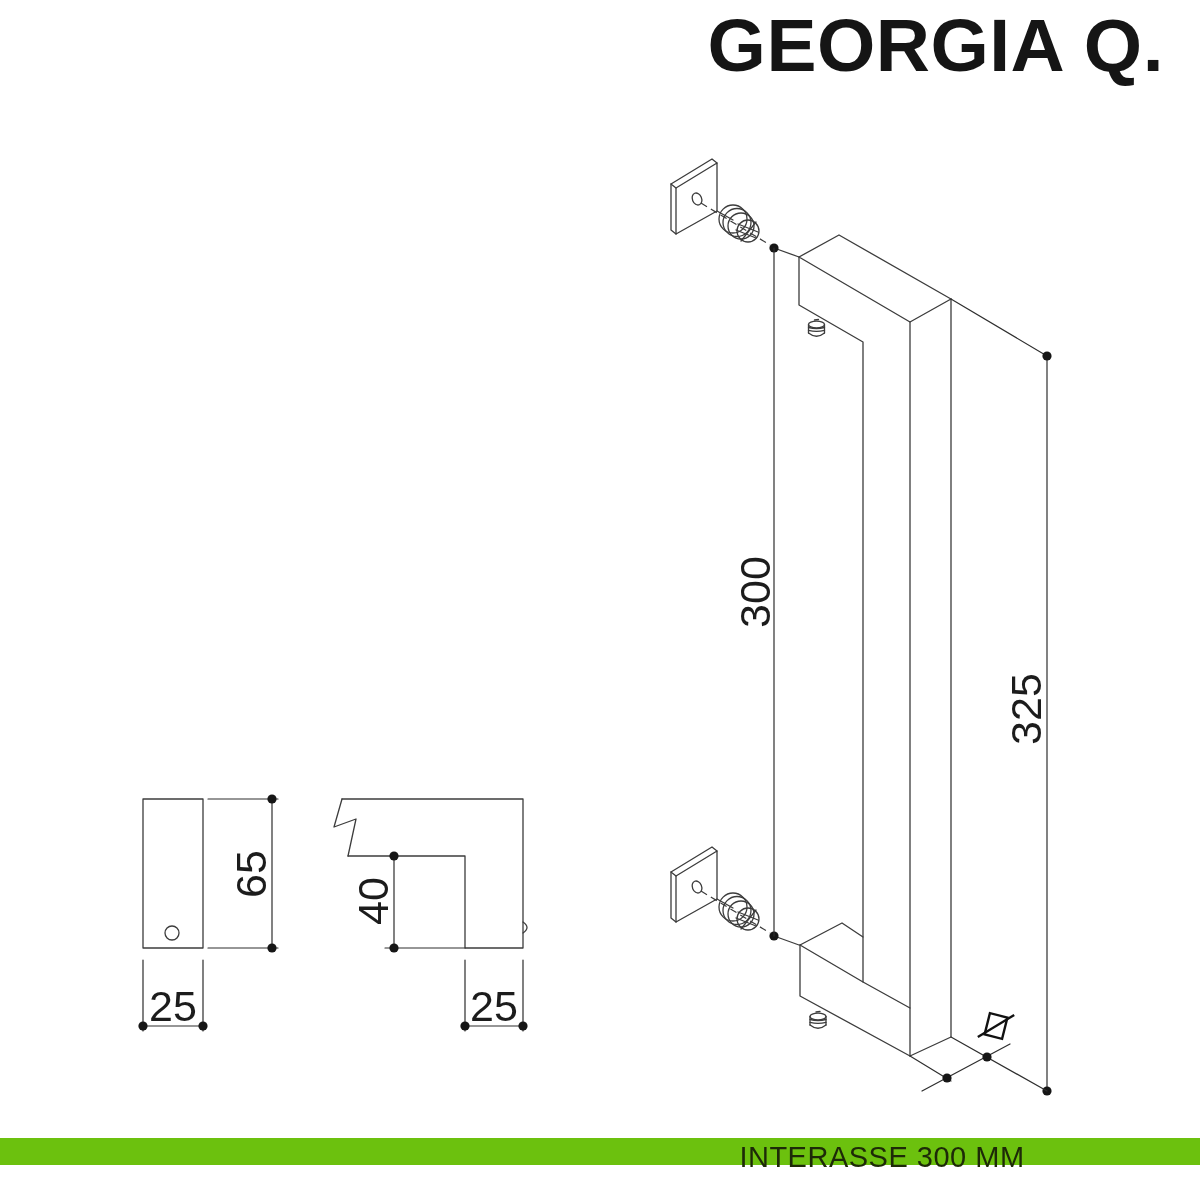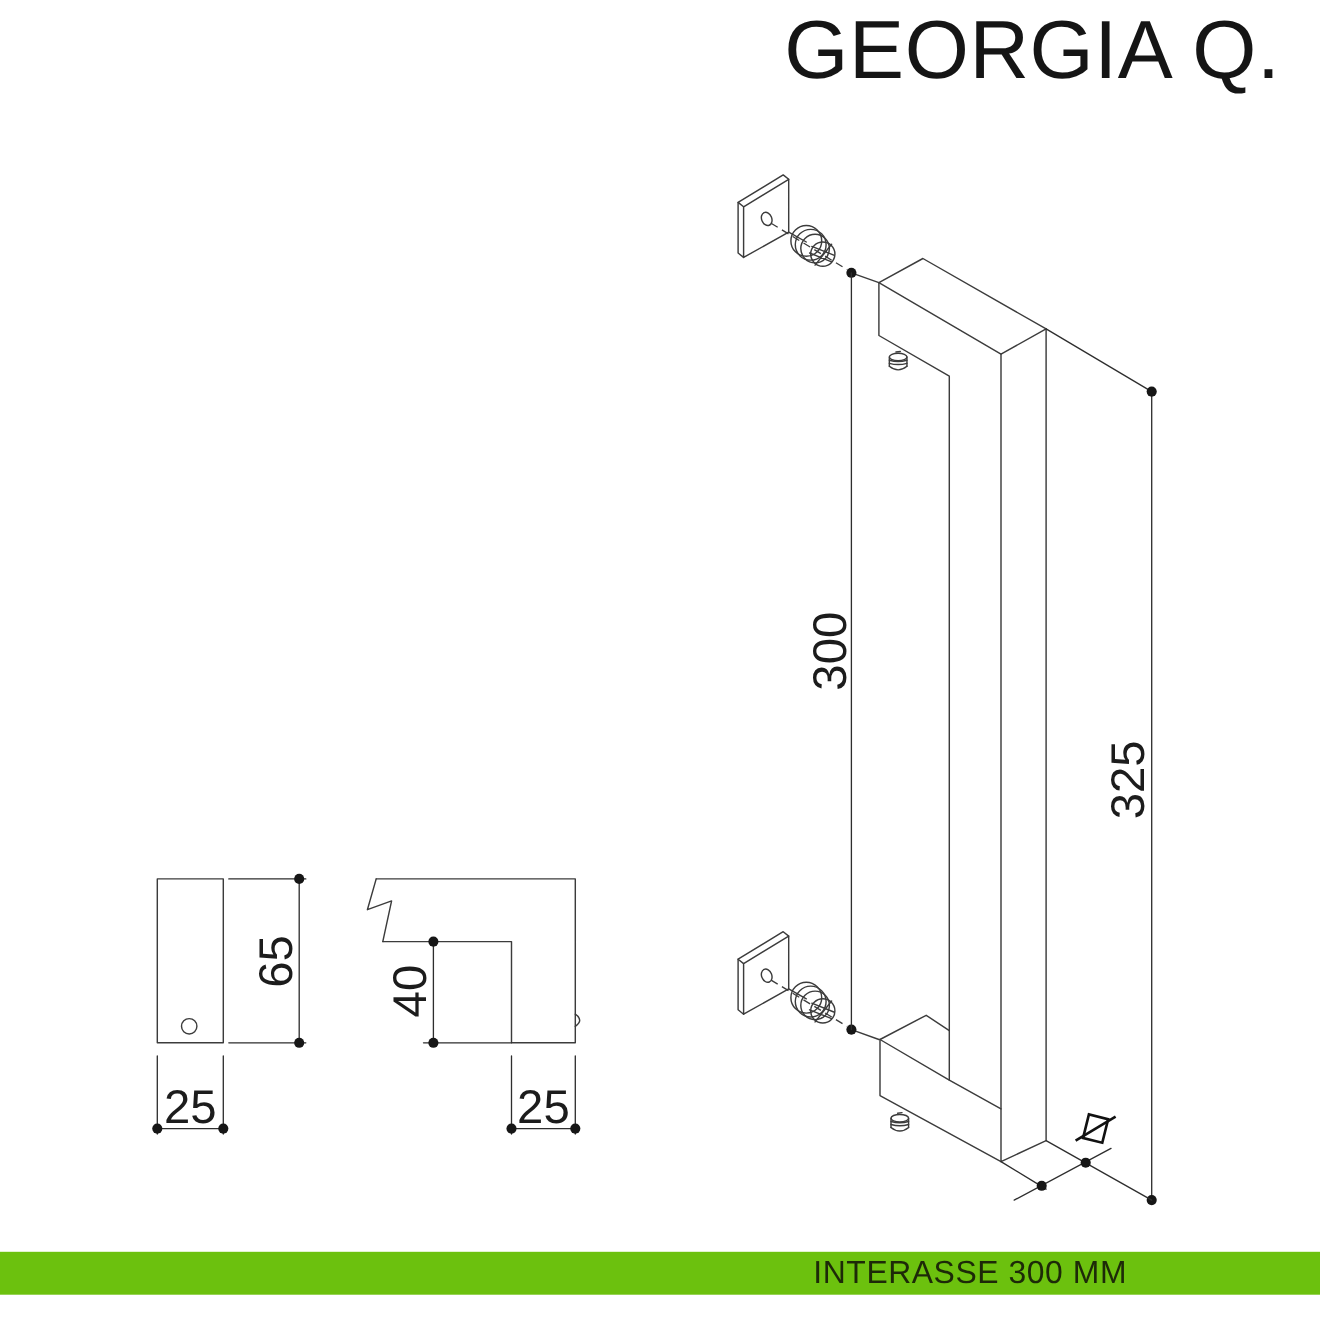--- a/index.html
+++ b/index.html
@@ -3,35 +3,35 @@
 <meta charset="utf-8">
 <style>
   html,body { margin:0; padding:0; }
   body { width:1200px; height:1200px; background:#ffffff; position:relative;
          font-family:"Liberation Sans", sans-serif; overflow:hidden; }
 
   .page { position:absolute; inset:0; width:1200px; height:1200px; background:#ffffff; }
 
   .product-title {
     position:absolute; top:2px; right:36px;
-    font-size:75px; line-height:1.15; font-weight:400;
+    font-size:75px; line-height:1.15; font-weight:700;
     color:#151515; letter-spacing:0.5px; white-space:nowrap;
   }
 
   svg.drawing { position:absolute; left:0; top:0; width:1200px; height:1200px; }
 
   .ln  { stroke:#3c3c3c; stroke-width:1.3; fill:none; stroke-linecap:round; stroke-linejoin:round; }
   .dim { stroke:#2e2e2e; stroke-width:1.2; fill:none; stroke-linecap:round; }
   .dash{ stroke:#3c3c3c; stroke-width:1.2; fill:none; stroke-dasharray:7 4.5; }
   .dot { fill:#161616; stroke:none; }
   .dimtxt { font:43px "Liberation Sans", sans-serif; fill:#1c1c1c; }
   .sym { stroke:#111111; stroke-width:2.4; fill:none; stroke-linejoin:miter; }
 
   .footer-bar {
-    position:absolute; left:0; top:1138px; width:1200px; height:39px;
+    position:absolute; left:0; top:1138px; width:1200px; height:27px;
     background:#6cc10e;
   }
   .footer-label {
     position:absolute; left:882px; top:0; transform:translateX(-50%);
     line-height:39px; font-size:29px; letter-spacing:0.5px;
     color:#1d2a08; white-space:nowrap;
   }
 </style>
 </head>
 <body>

